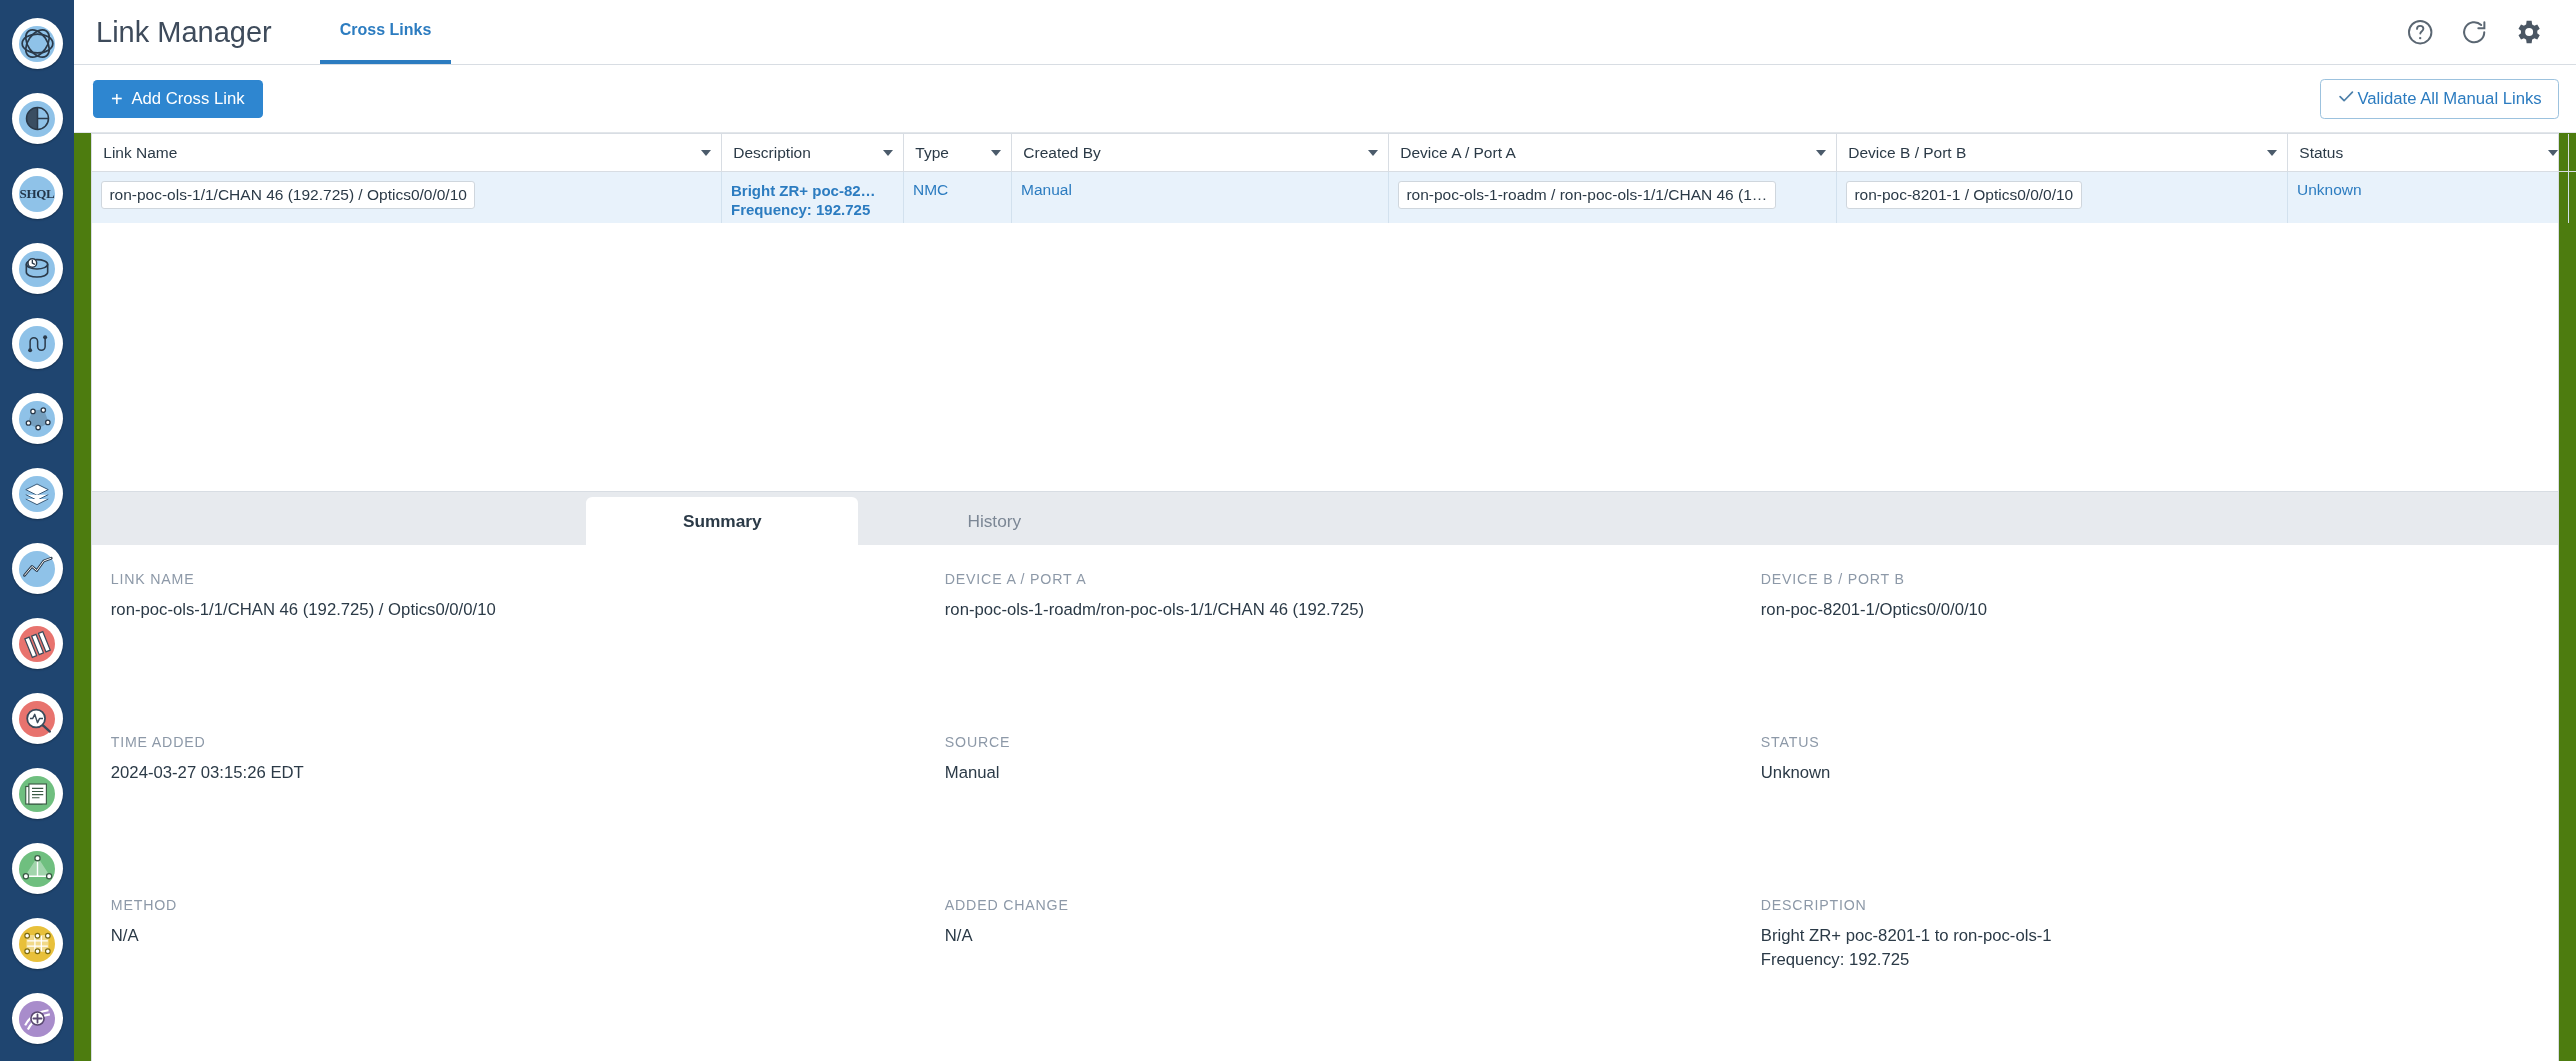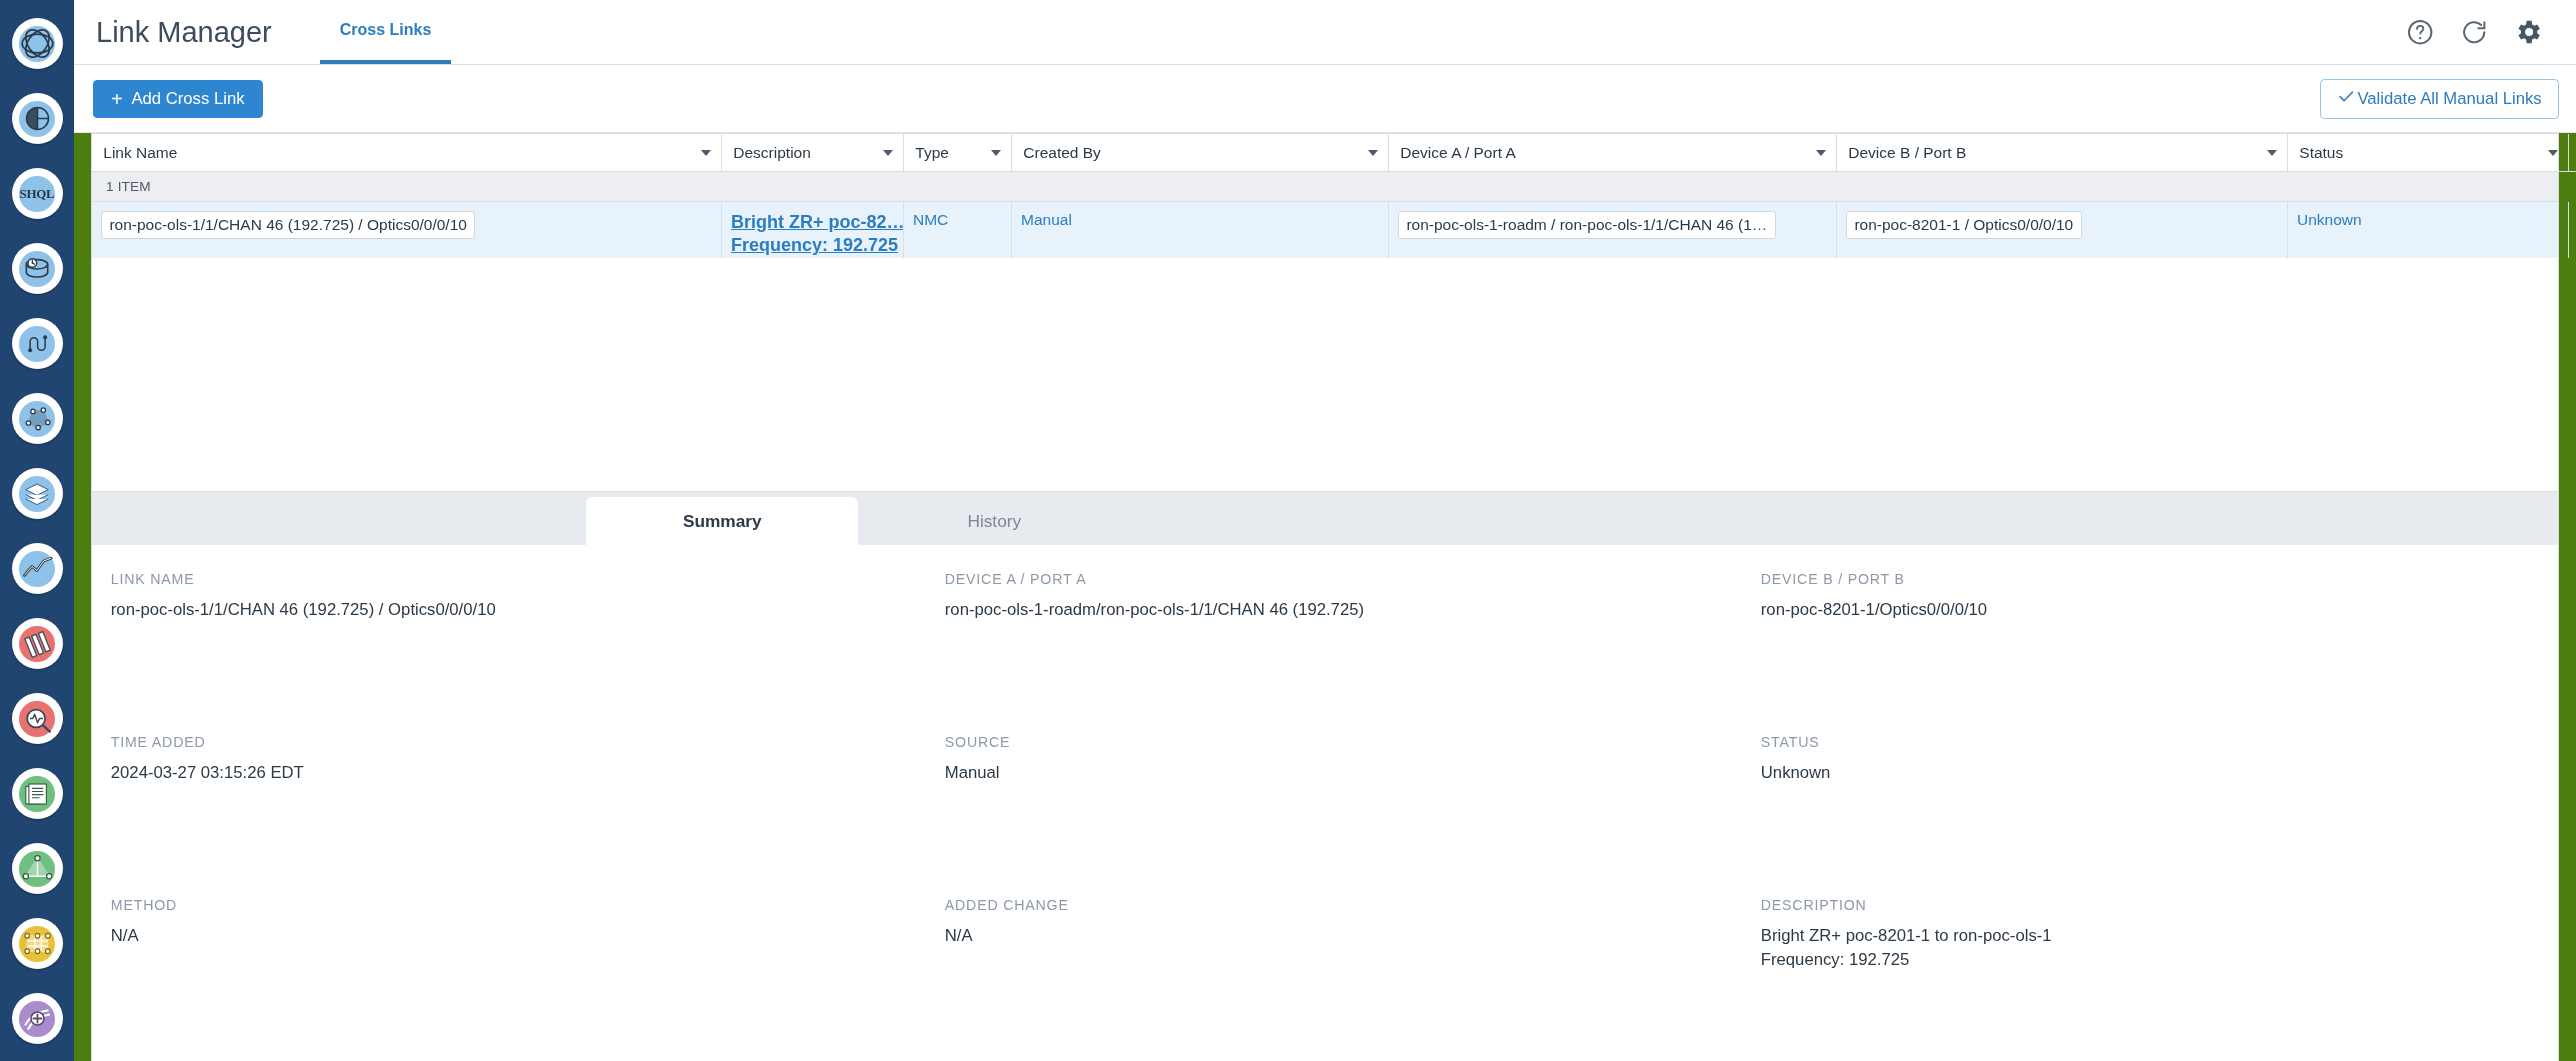--- a/index.html
+++ b/index.html
@@ -193,21 +193,21 @@
     border-radius: 3.1px;
     padding: 4.3px 7.4px;
     font-size: 15.5px;
     color: #2b3a47;
     white-space: nowrap;
     overflow: hidden;
     text-overflow: ellipsis;
     max-width: 100%;
     display: inline-block;
   }
-  .td .twoline { color: #2c7cc0; font-weight: bold; line-height: 1.32; font-size: 18px; text-decoration: underline; }
+  .td .twoline { color: #2c7cc0; font-weight: bold; line-height: 1.32; font-size: 15px; }
   .td .twoline .l1 { display: block; white-space: nowrap; overflow: hidden; text-overflow: ellipsis; }
   .table-filler { flex: 1; background: #fff; }
 
   
   .detail {
     flex: 1;
     margin: 0 17.3px 0 17.3px;
     border: 0.6px solid #d8dde3;
     border-bottom: none;
     background: #fff;
@@ -520,23 +520,20 @@
             <span class="caret"></span>
           </div>
           <div class="th" style="width: 281px; flex: 0 0 281px;">
             <span class="lbl">Status</span>
             <span class="caret"></span>
           </div>
           <div class="th" style="width: 185px; flex: 1 1 auto; border-right: none;">
             <span class="lbl">Method</span>
           </div>
         </div>
-      <div class="itembar">
-        <span>1 ITEM</span>
-      </div>
       <div id="tbody">
           <div class="trow">
             <div class="td" style="width: 630px; flex: 0 0 630px;">
               <span class="chip">ron-poc-ols-1/1/CHAN 46 (192.725) / Optics0/0/0/10</span>
             </div>
             <div class="td" style="width: 182px; flex: 0 0 182px;">
               <span class="twoline">
                 <span class="l1">Bright ZR+ poc-82…</span>
                 <span class="l1">Frequency: 192.725</span>
               </span>

